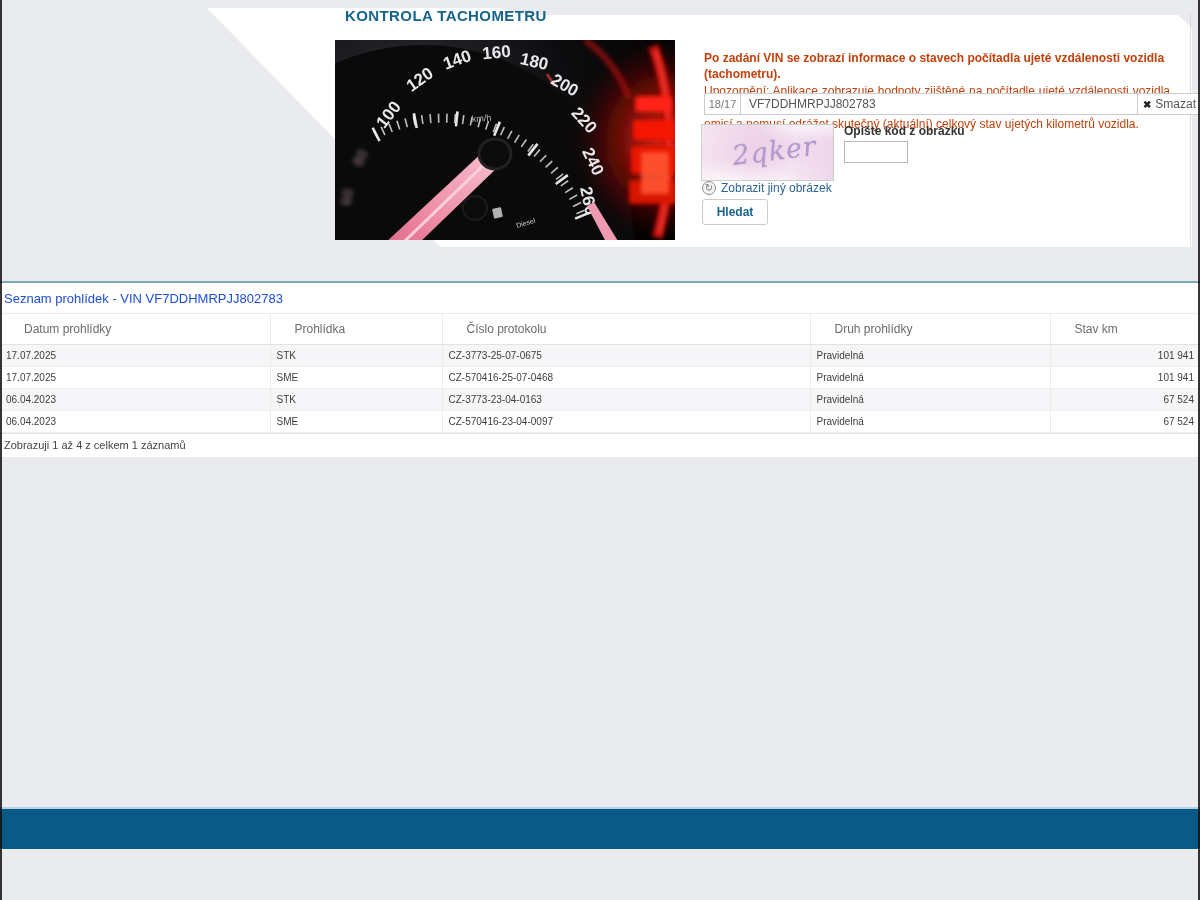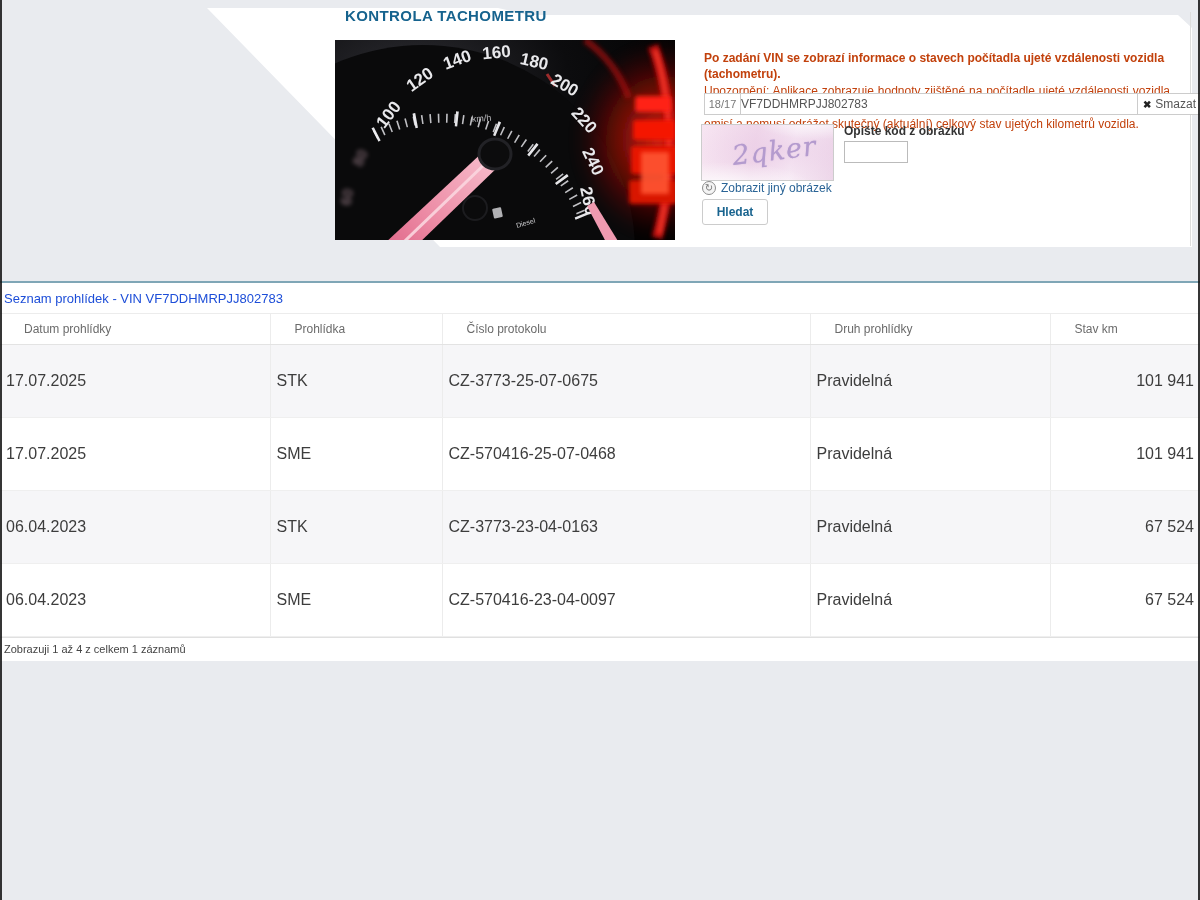--- a/index.html
+++ b/index.html
@@ -30,21 +30,21 @@
   .intro { position:absolute; left:704px; top:50px; width:466px; font-size:12px; line-height:1.37; color:#c2410c; }
   .intro .lead { font-weight:bold; }
   .intro .warn { text-align:justify; }
 
   .vin-row { position:absolute; left:704px; top:93px; width:498px; height:22px; display:flex; }
   .vin-counter {
     width:36px; border:1px solid #ccc; border-right:none; background:#fff;
     font-size:11px; color:#777; display:flex; align-items:center; justify-content:center;
   }
   .vin-input {
-    flex:1; border:1px solid #ccc; font-size:12px; color:#555; padding:0 0;
+    flex:1; border:1px solid #ccc; font-size:12px; color:#555; padding:0 8px;
     font-family:"Liberation Sans", sans-serif; outline:none; background:#fff;
   }
   .clear-btn {
     width:64px; border:1px solid #ccc; border-left:none; background:#fff; cursor:pointer;
     font-size:12px; color:#555; display:flex; align-items:center; justify-content:center; gap:4px;
     font-family:"Liberation Sans", sans-serif;
   }
   .clear-btn .x { color:#222; font-size:10px; font-weight:bold; }
 
   .captcha-box {
@@ -88,21 +88,21 @@
     background:#fff; border-top:2px solid #7fa6b6;
   }
   .results-title { padding:8px 4px 7px; font-size:13px; color:#1d4ed8; border-bottom:1px solid #ececec; }
   table { width:100%; border-collapse:collapse; table-layout:fixed; }
   th {
     text-align:left; font-weight:normal; font-size:12px; color:#6b6b6b;
     padding:8px 24px; border-right:1px solid #ececec; border-bottom:1px solid #e3e3e3;
   }
   th:last-child { border-right:none; }
   td {
-    font-size:16px; color:#3d3d3d; padding:27px 6px;
+    font-size:10px; color:#3d3d3d; padding:5px 6px;
     border-right:1px solid #ececec; border-bottom:1px solid #efefef;
   }
   td:last-child { border-right:none; }
   tbody tr:nth-child(odd) { background:#f6f6f8; }
   .num { text-align:right; }
   .summary { padding:5px 4px 6px; font-size:11px; color:#444; border-top:1px solid #e0e0e0; }
 
   
   .filler { height:350px; background:#e9ebef; }
   .footer-line { height:2px; background:#b7d0e1; }

